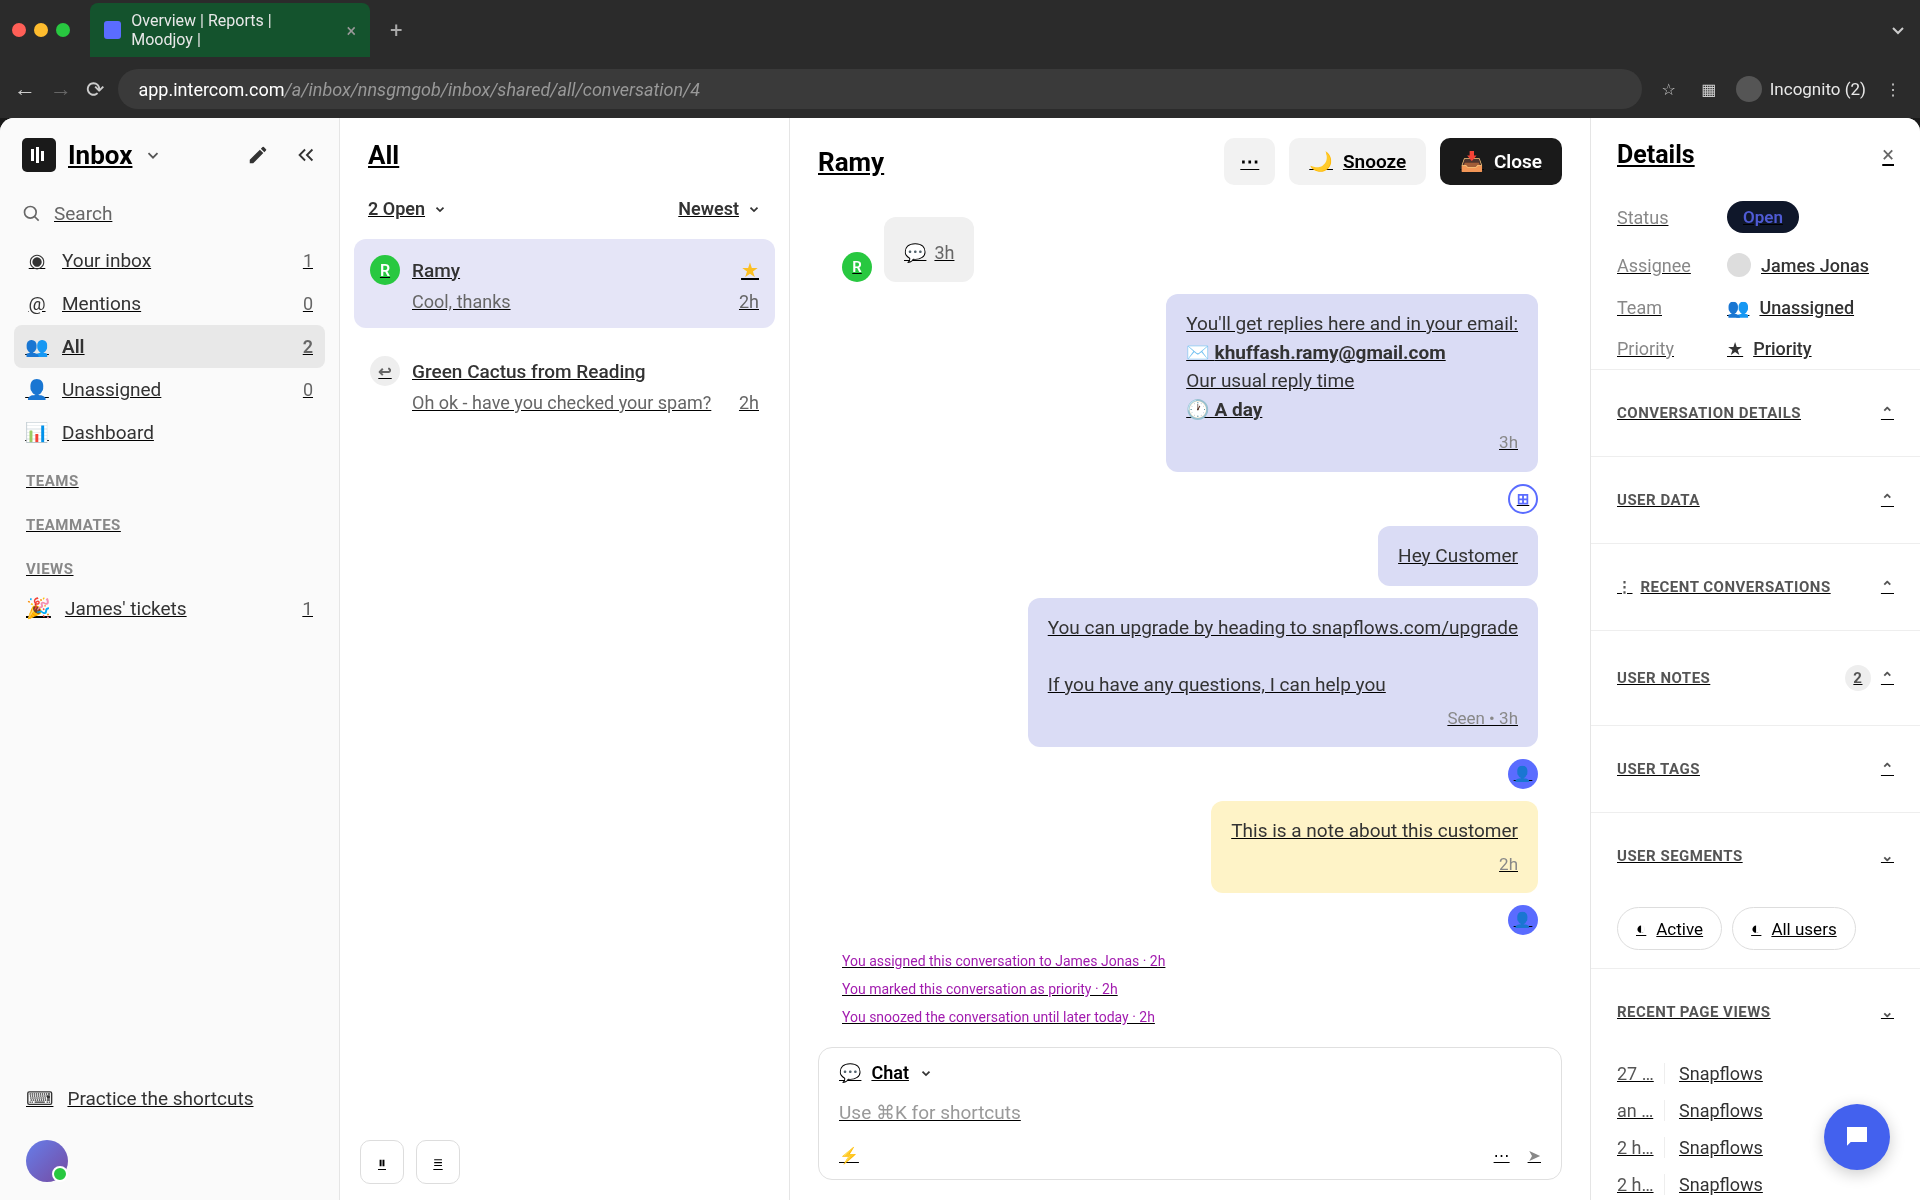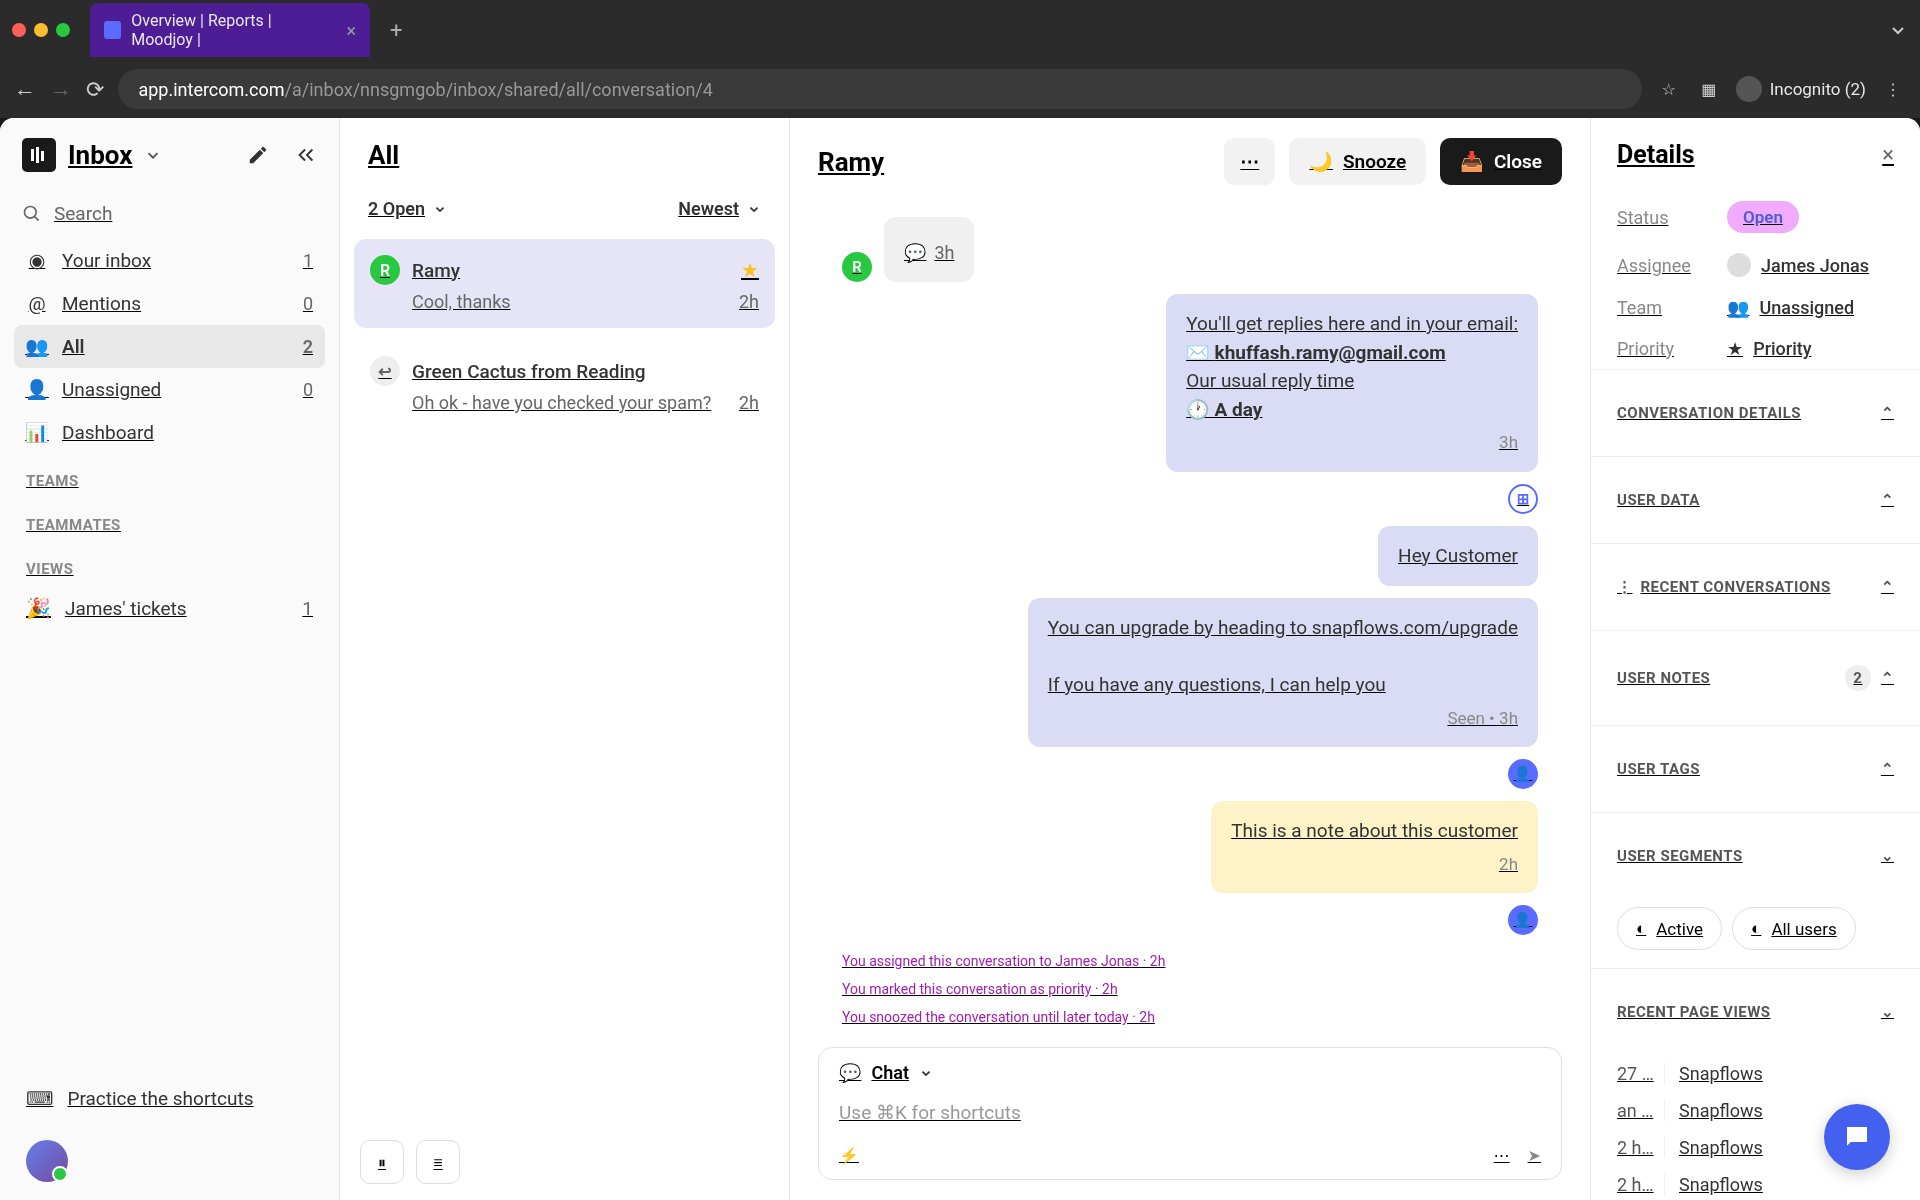--- a/index.html
+++ b/index.html
@@ -5,31 +5,31 @@
 * { margin: 0; padding: 0; box-sizing: border-box; font-family: -apple-system, BlinkMacSystemFont, 'Segoe UI', Roboto, sans-serif; }
 body { background: #1a1a1a; width: 1920px; height: 1200px; overflow: hidden; }
 
 
 .browser-chrome { background: #2b2b2b; height: 60px; display: flex; align-items: center; padding: 0 12px; gap: 8px; }
 .traffic-lights { display: flex; gap: 8px; margin-right: 12px; }
 .traffic-light { width: 14px; height: 14px; border-radius: 50%; }
 .tl-red { background: #ff5f57; }
 .tl-yellow { background: #febc2e; }
 .tl-green { background: #28c840; }
-.tab { background: #4c1d95; border-radius: 8px 8px 0 0; padding: 8px 14px; display: flex; align-items: center; gap: 10px; color: #e8e8e8; font-size: 16px; max-width: 280px; }
+.tab { background: #14532d; border-radius: 8px 8px 0 0; padding: 8px 14px; display: flex; align-items: center; gap: 10px; color: #e8e8e8; font-size: 16px; max-width: 280px; }
 .tab-favicon { width: 18px; height: 18px; background: #5a6cff; border-radius: 3px; }
 .tab-close { color: #999; font-size: 18px; }
 .new-tab { color: #aaa; font-size: 22px; padding: 0 12px; }
 
 .url-bar-row { background: #2b2b2b; height: 58px; display: flex; align-items: center; padding: 0 14px; gap: 14px; }
 .nav-btn { color: #ccc; font-size: 22px; }
 .nav-btn.disabled { color: #666; }
 .url-bar { flex: 1; background: #3a3a3a; border-radius: 24px; height: 40px; display: flex; align-items: center; padding: 0 20px; color: #e8e8e8; font-size: 18px; }
 .url-bar .domain { color: #fff; }
-.url-bar .path { color: #999; }
+.url-bar .path { color: #999; font-style: italic; }
 .ext-icon { width: 26px; height: 26px; color: #ccc; display: flex; align-items: center; justify-content: center; }
 .incognito { display: flex; align-items: center; gap: 8px; color: #e8e8e8; font-size: 17px; }
 .incognito-icon { width: 26px; height: 26px; background: #555; border-radius: 50%; }
 
 
 .app { display: flex; background: #fff; height: calc(1200px - 118px); border-radius: 14px 14px 0 0; overflow: hidden; text-decoration: underline; }
 
 
 .sidebar { width: 340px; border-right: 1px solid #e5e5e5; display: flex; flex-direction: column; background: #fafafa; }
 .sidebar-header { display: flex; align-items: center; padding: 20px 22px; gap: 12px; }
@@ -113,21 +113,21 @@
 
 
 .details { width: 330px; border-left: 1px solid #e5e5e5; background: #fff; overflow-y: auto; }
 .details-header { display: flex; align-items: center; padding: 22px 26px; }
 .details-title { font-size: 25px; font-weight: 700; flex: 1; }
 .details-close { font-size: 22px; color: #666; cursor: pointer; }
 
 .details-row { display: flex; align-items: center; padding: 10px 26px; font-size: 18px; }
 .details-label { color: #888; width: 110px; }
 .details-value { display: flex; align-items: center; gap: 10px; color: #333; font-weight: 500; }
-.status-pill { background: #f0abfc; color: #4f5bd5; padding: 6px 16px; border-radius: 20px; font-weight: 600; font-size: 17px; }
+.status-pill { background: #0f172a; color: #4f5bd5; padding: 6px 16px; border-radius: 20px; font-weight: 600; font-size: 17px; }
 .mini-avatar { width: 24px; height: 24px; border-radius: 50%; background: #ddd; }
 
 .section-hdr { display: flex; align-items: center; padding: 34px 26px; font-size: 15px; font-weight: 700; color: #555; letter-spacing: 0.5px; border-top: 1px solid #eee; cursor: pointer; }
 .section-hdr .chev { margin-left: auto; }
 .section-hdr .badge { margin-left: auto; background: #eee; border-radius: 50%; width: 26px; height: 26px; display: flex; align-items: center; justify-content: center; font-size: 15px; margin-right: 10px; }
 
 .segment-pills { display: flex; gap: 10px; padding: 8px 26px 18px; flex-wrap: wrap; }
 .segment-pill { border: 1px solid #ddd; border-radius: 22px; padding: 10px 18px; font-size: 17px; display: flex; align-items: center; gap: 10px; }
 
 .pageview-row { display: flex; padding: 8px 26px; font-size: 18px; color: #333; gap: 14px; }

